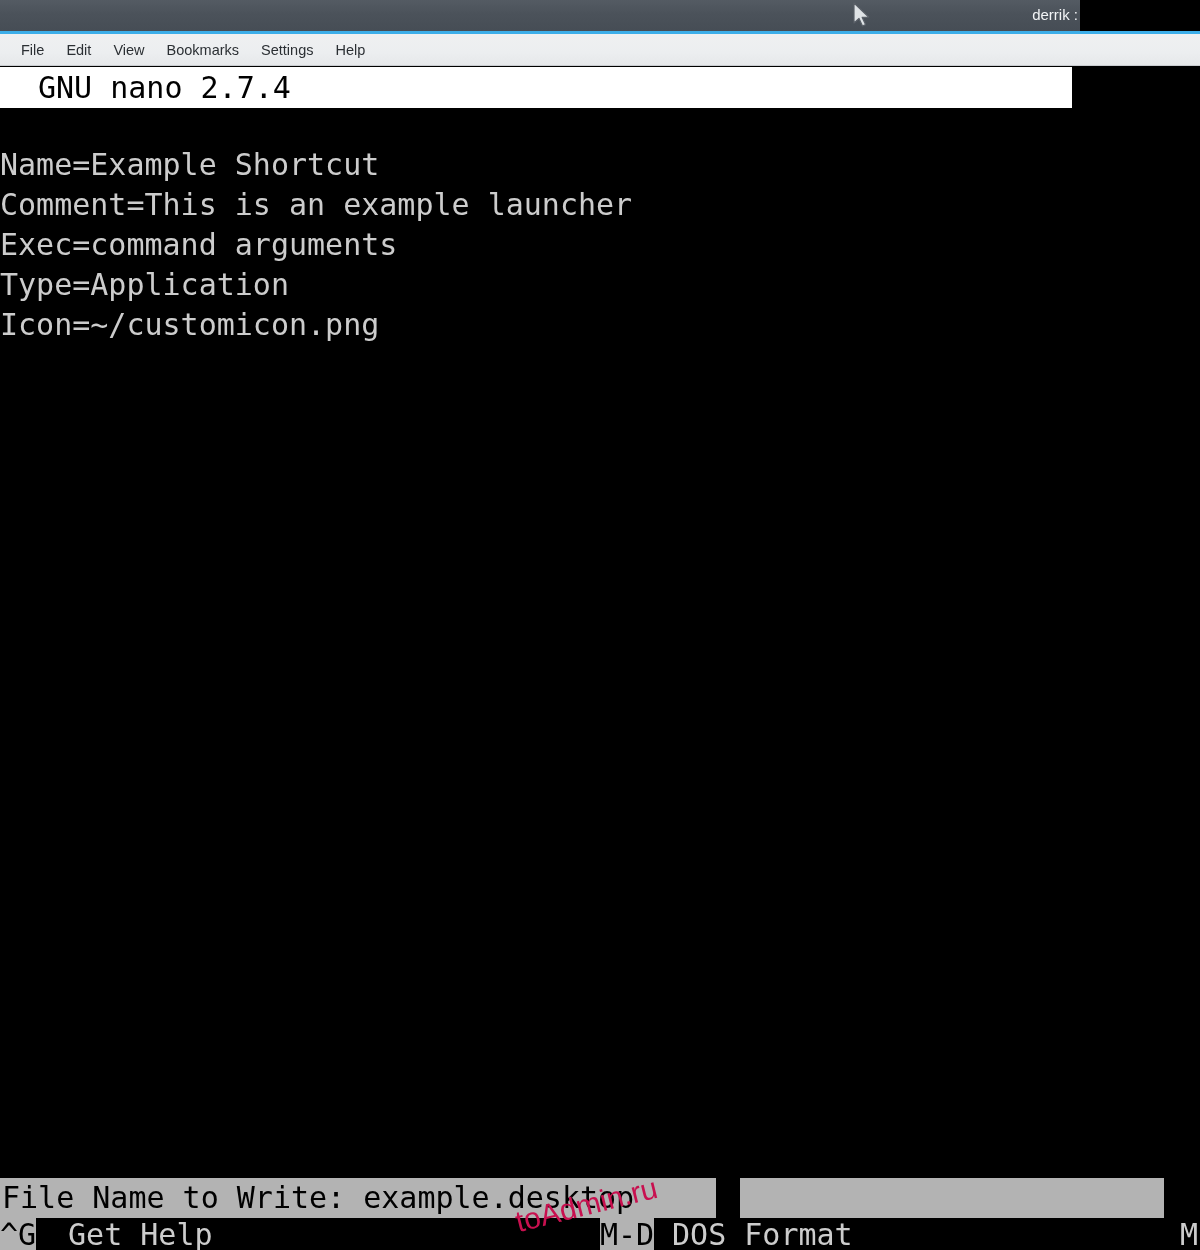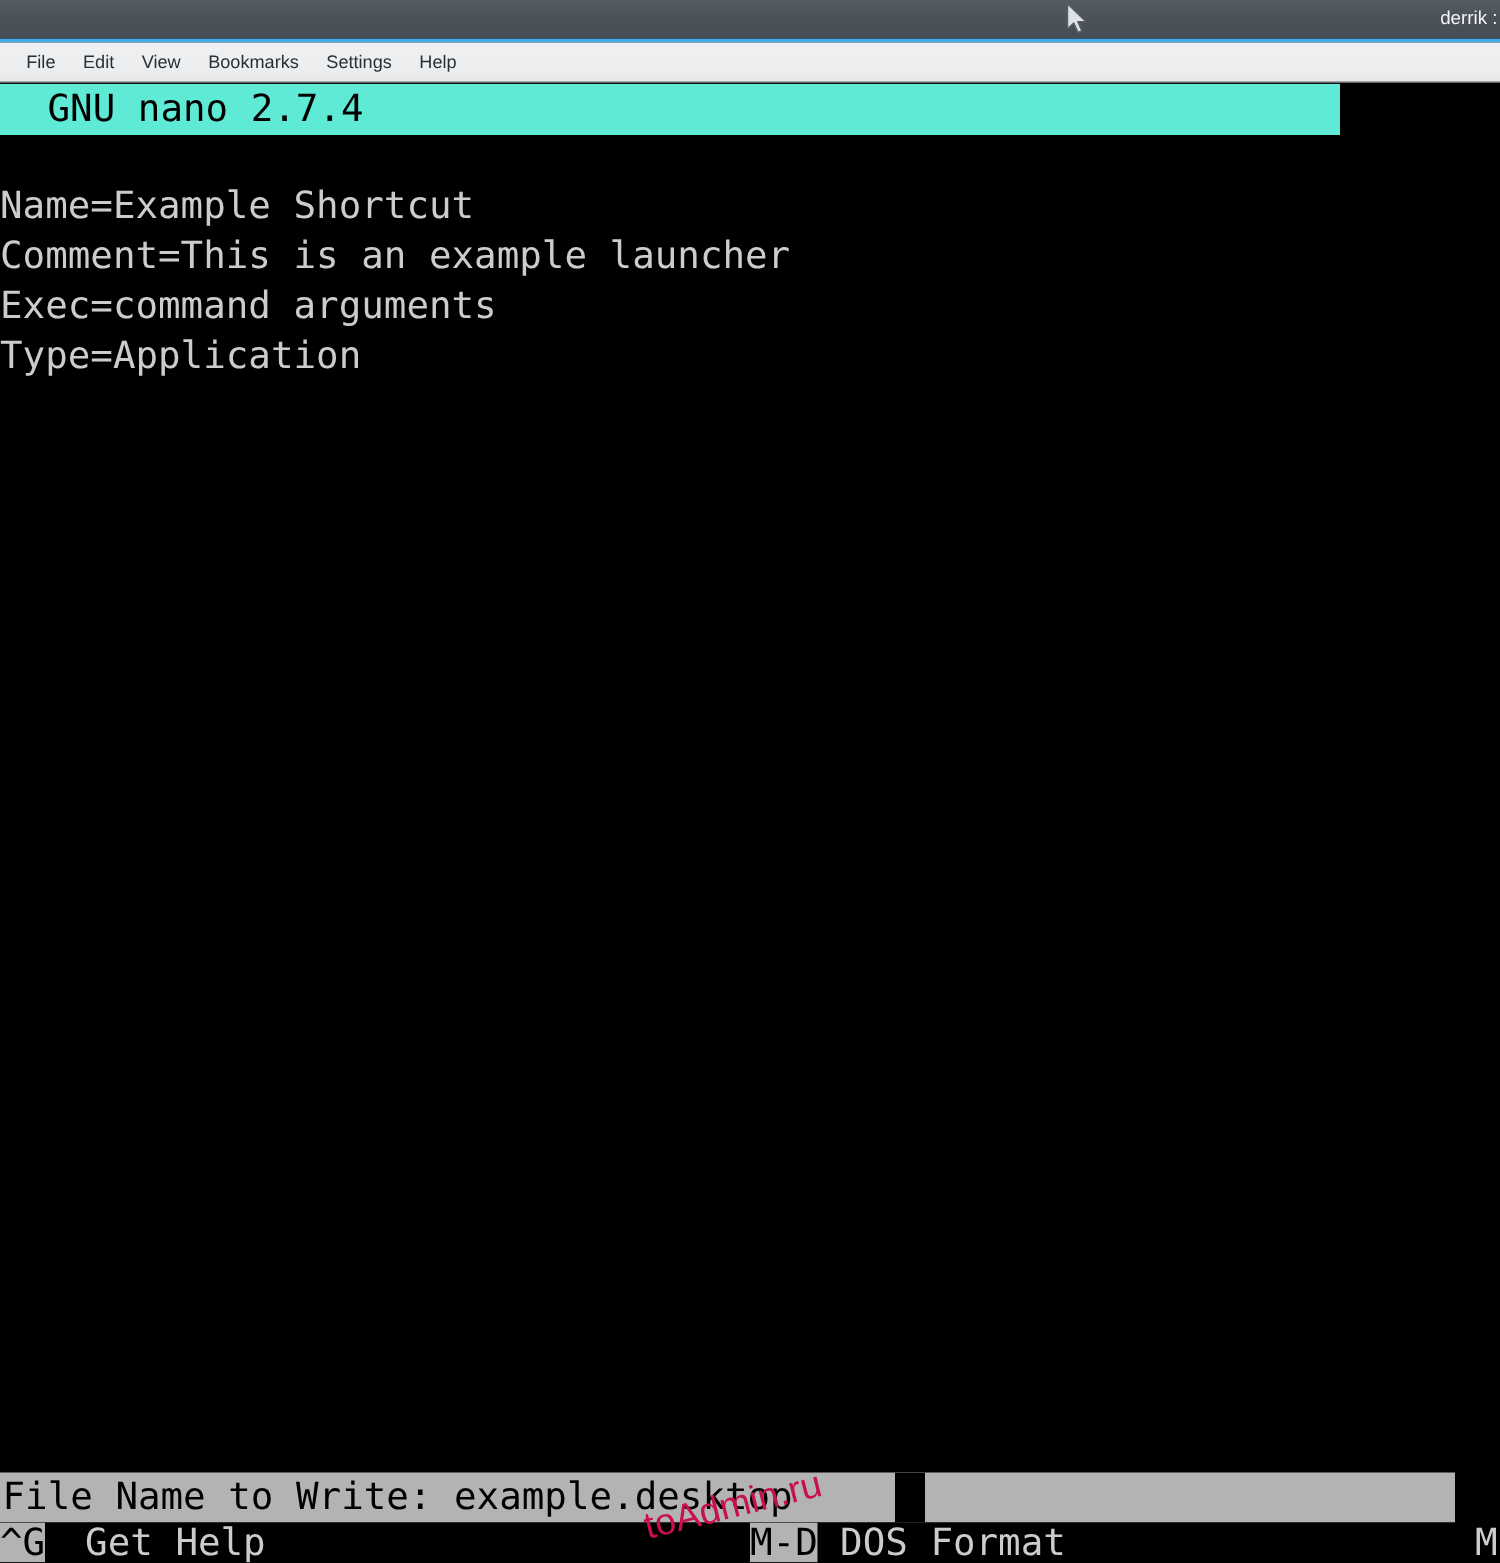--- a/index.html
+++ b/index.html
@@ -13,21 +13,21 @@
     height: 1250px;
     overflow: hidden;
     font-family: "DejaVu Sans Mono", monospace;
     position: relative;
   }
 
   
   #titlebar {
     position: absolute;
     left: 0; top: 0;
-    width: 1200px;
+    width: 1080px;
     height: 31px;
     background: linear-gradient(to bottom, #545b63 0%, #4b525a 45%, #464d55 100%);
     box-sizing: border-box;
     overflow: hidden;
   }
   #titlebar-accent {
     position: absolute;
     left: 0; top: 31px;
     width: 1200px;
     height: 3px;
@@ -84,21 +84,21 @@
     background: #000000;
     overflow: hidden;
   }
 
   
   #nano-titlebar {
     position: absolute;
     left: 0; top: 0;
     width: 1072px;
     height: 41px;
-    background: #5eead4;
+    background: #ffffff;
     color: #000000;
     font-family: "DejaVu Sans Mono", monospace;
     font-size: 30px;
     line-height: 41px;
     white-space: nowrap;
     overflow: hidden;
   }
   #nano-version {
     position: absolute;
     left: 38px;
@@ -224,20 +224,21 @@
   <div id="nano-titlebar">
     <span id="nano-version">GNU nano 2.7.4</span>
     <span id="nano-buffer">Ne</span>
   </div>
 
   <div id="nano-body">
     <div class="code-line">Name=Example Shortcut</div>
     <div class="code-line">Comment=This is an example launcher</div>
     <div class="code-line">Exec=command arguments</div>
     <div class="code-line">Type=Application</div>
+    <div class="code-line">Icon=~/customicon.png</div>
   </div>
 
   <div id="nano-prompt">
     <span id="nano-prompt-text">File Name to Write: example.desktop</span>
     <span id="nano-prompt-cursor"></span>
   </div>
 
   <div id="nano-keys">
     <span class="key-entry key-combo" style="left:0px;">^G</span>
     <span class="key-entry key-label" style="left:50px;"> Get Help</span>

